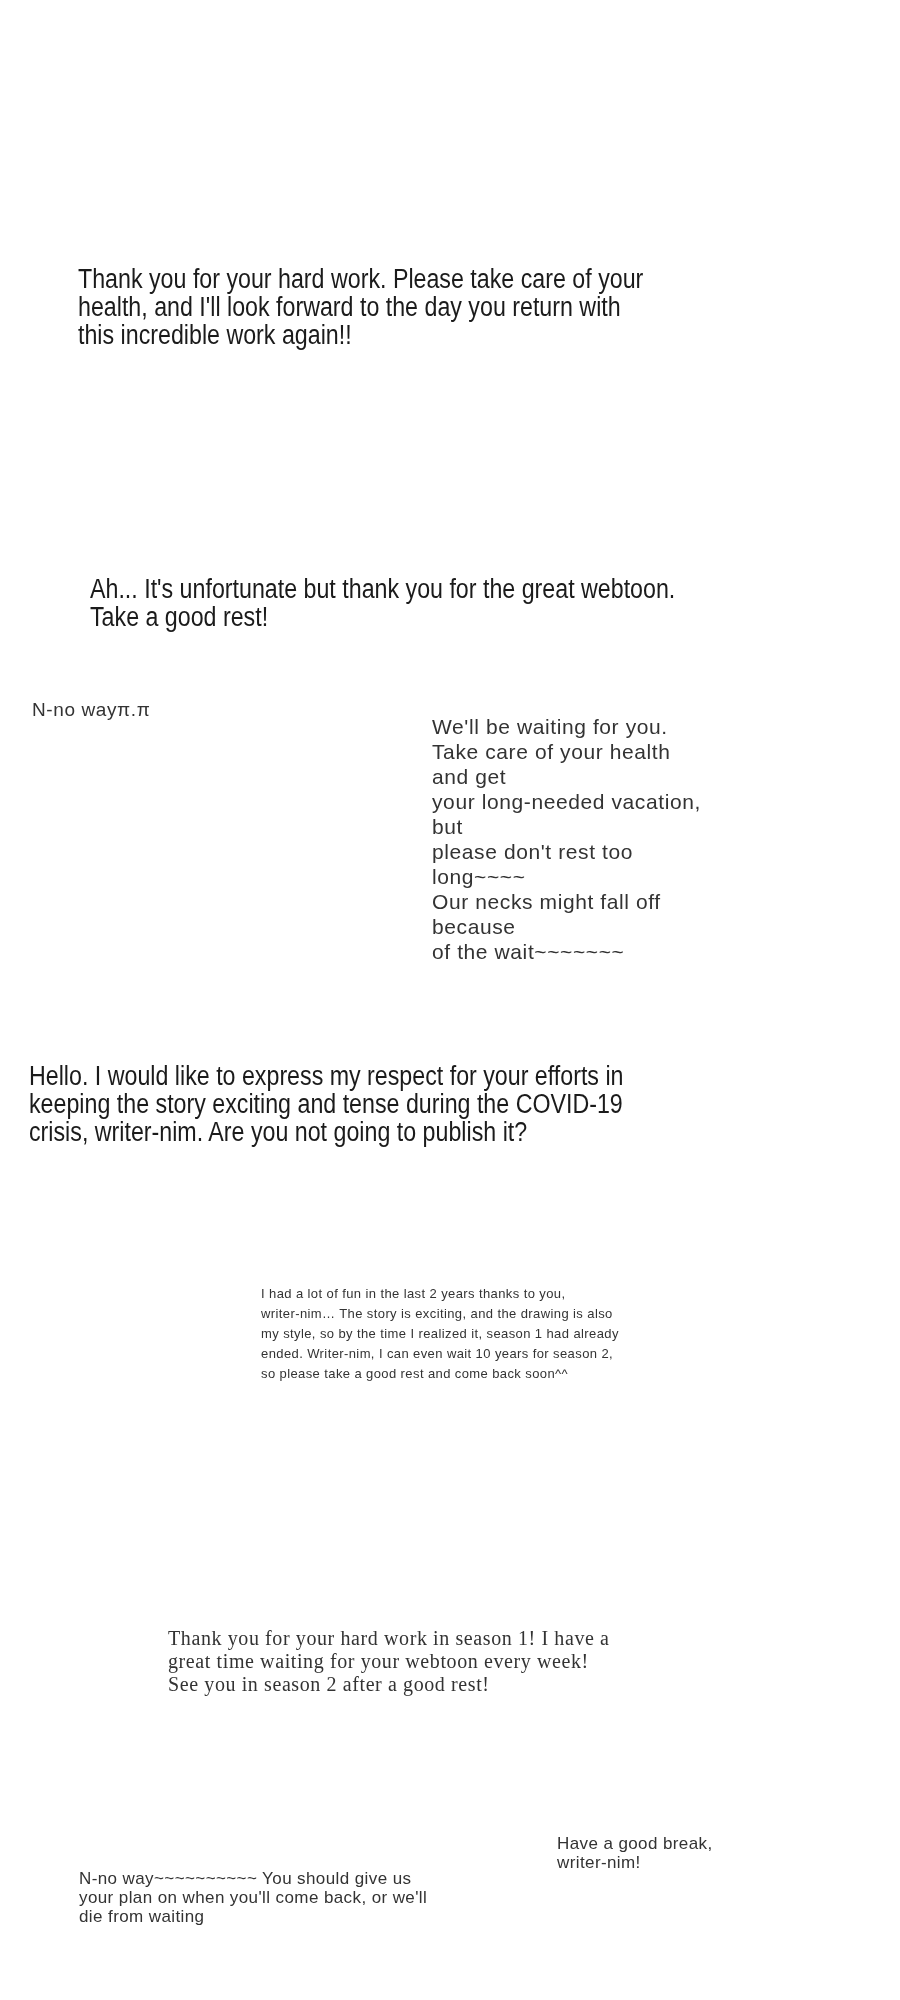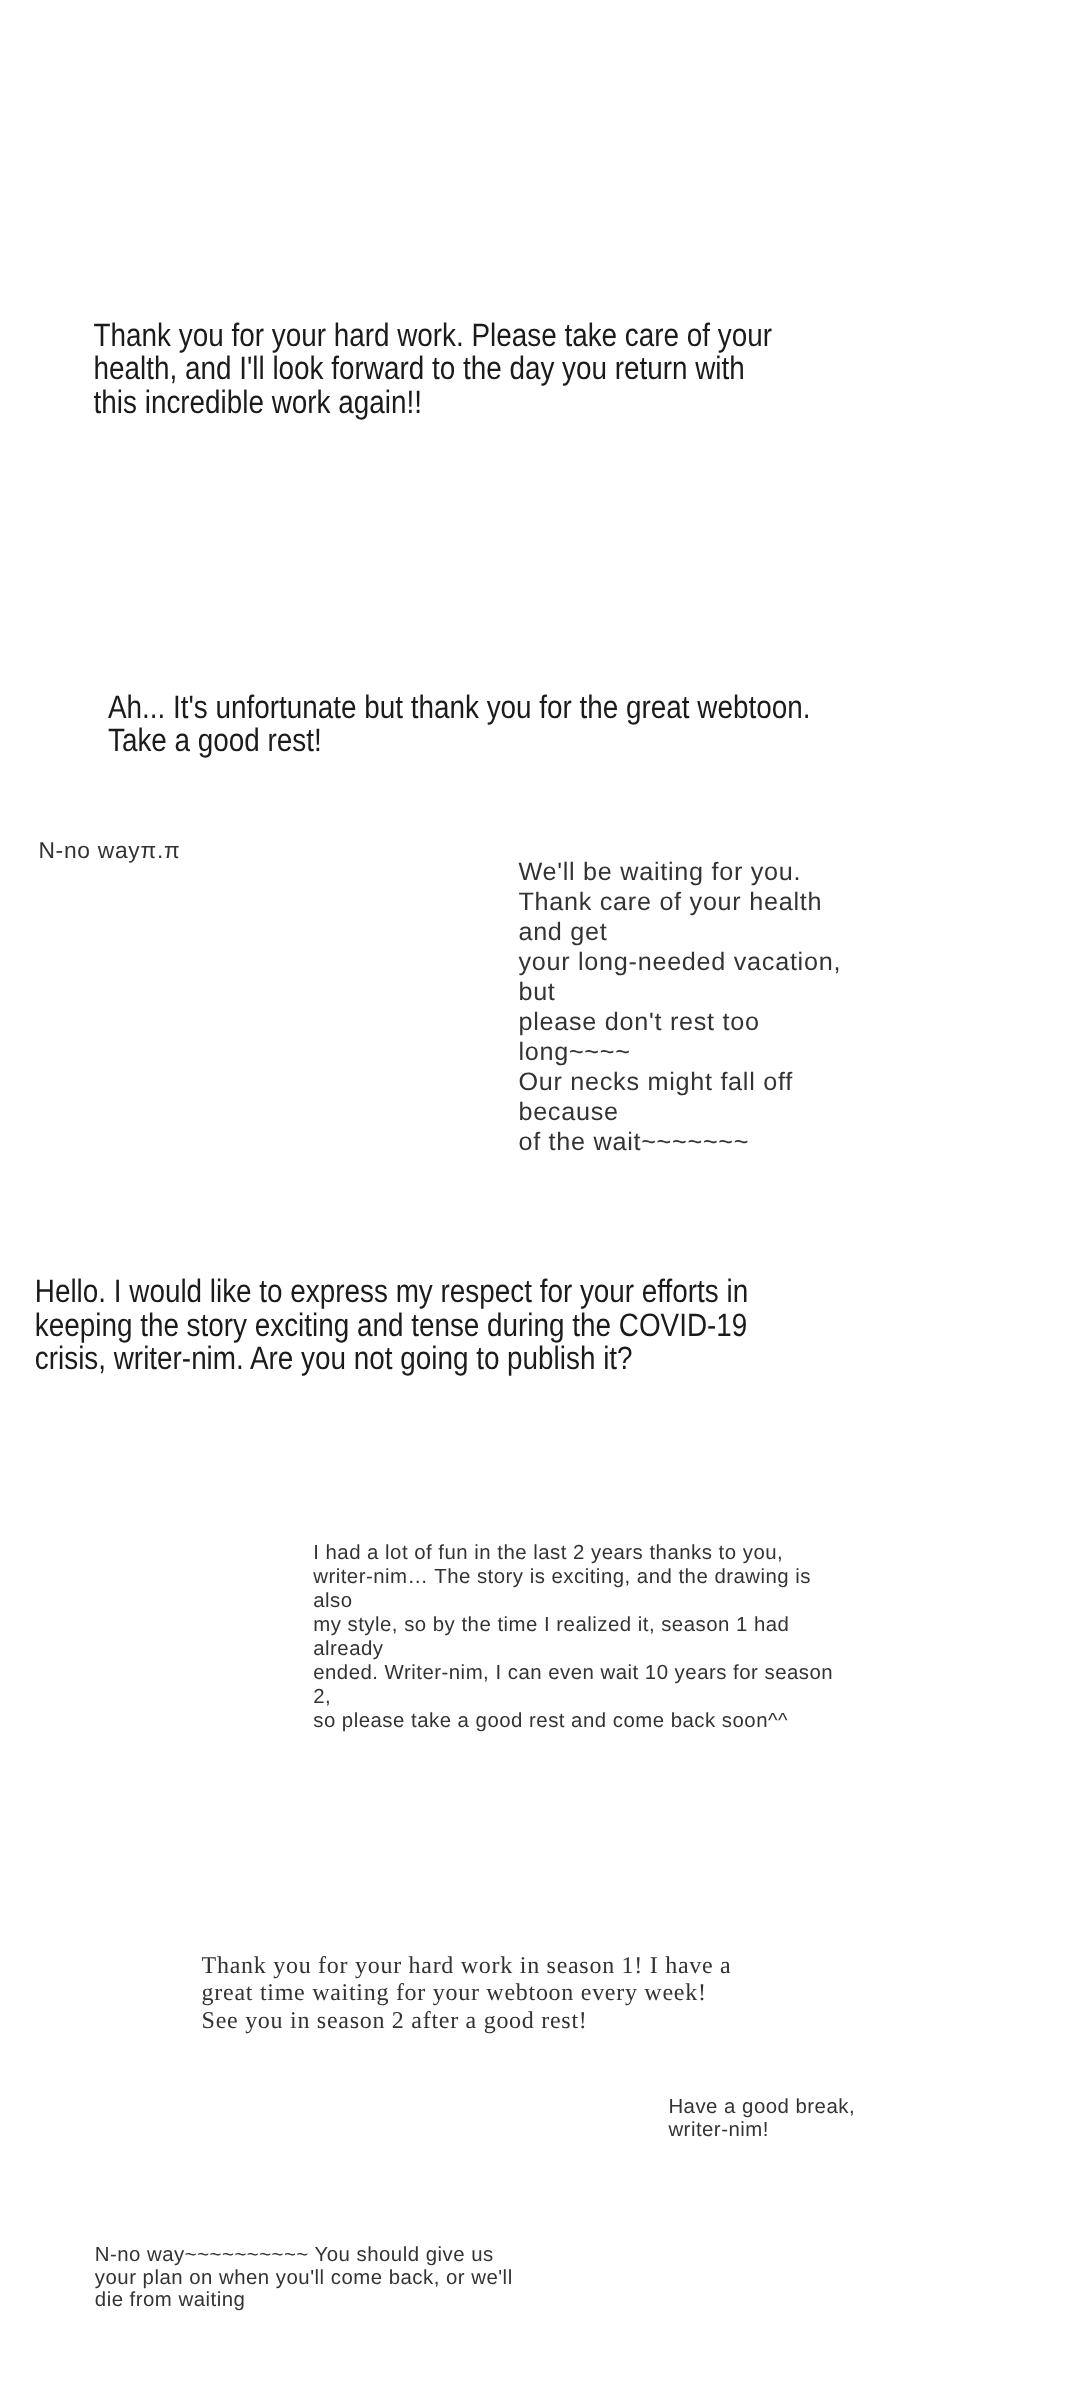--- a/index.html
+++ b/index.html
@@ -30,38 +30,38 @@
   
   .wide {
     letter-spacing: 0.6px;
     color: #333333;
   }
   .c1  { left: 78px;  top: 265px;  font-size: 27px; line-height: 28px; width: 860px; }
   .c2  { left: 90px;  top: 575px;  font-size: 27px; line-height: 28px; width: 860px; }
   .c3  { left: 32px;  top: 698px;  font-size: 19px; line-height: 24px; }
   .c4  { left: 432px; top: 714px;  font-size: 21px; line-height: 25px; }
   .c5  { left: 29px;  top: 1062px; font-size: 27px; line-height: 28px; width: 900px; }
-  .c6  { left: 261px; top: 1284px; font-size: 17px; line-height: 20px; letter-spacing: 0.4px; }
+  .c6  { left: 261px; top: 1284px; font-size: 13px; line-height: 20px; letter-spacing: 0.4px; }
   .c7  { left: 168px; top: 1627px; font-size: 20px; line-height: 23px; font-family: Liberation Serif, serif; }
   .c8  { left: 79px;  top: 1833px; font-size: 17px; line-height: 19px; letter-spacing: 0.4px; margin-top: 36px; }
-  .c9  { left: 557px; top: 1746px; font-size: 17px; line-height: 19px; letter-spacing: 0.4px; }
+  .c9  { left: 557px; top: 1834px; font-size: 17px; line-height: 19px; letter-spacing: 0.4px; }
   .c10 { left: 199px; top: 1932px; font-size: 21px; line-height: 25px; }
 </style>
 </head>
 <body>
 
 <div id="page">
   <div class="comment condensed c1">Thank you for your hard work. Please take care of your
 health, and I'll look forward to the day you return with
 this incredible work again!!</div>
   <div class="comment condensed c2">Ah... It's unfortunate but thank you for the great webtoon.
 Take a good rest!</div>
   <div class="comment wide c3">N-no wayπ.π</div>
   <div class="comment wide c4">We'll be waiting for you.
-Thank care of your health and get
+Take care of your health and get
 your long-needed vacation, but
 please don't rest too long~~~~
 Our necks might fall off because
 of the wait~~~~~~~</div>
   <div class="comment condensed c5">Hello. I would like to express my respect for your efforts in
 keeping the story exciting and tense during the COVID-19
 crisis, writer-nim. Are you not going to publish it?</div>
   <div class="comment wide c6">I had a lot of fun in the last 2 years thanks to you,
 writer-nim… The story is exciting, and the drawing is also
 my style, so by the time I realized it, season 1 had already

